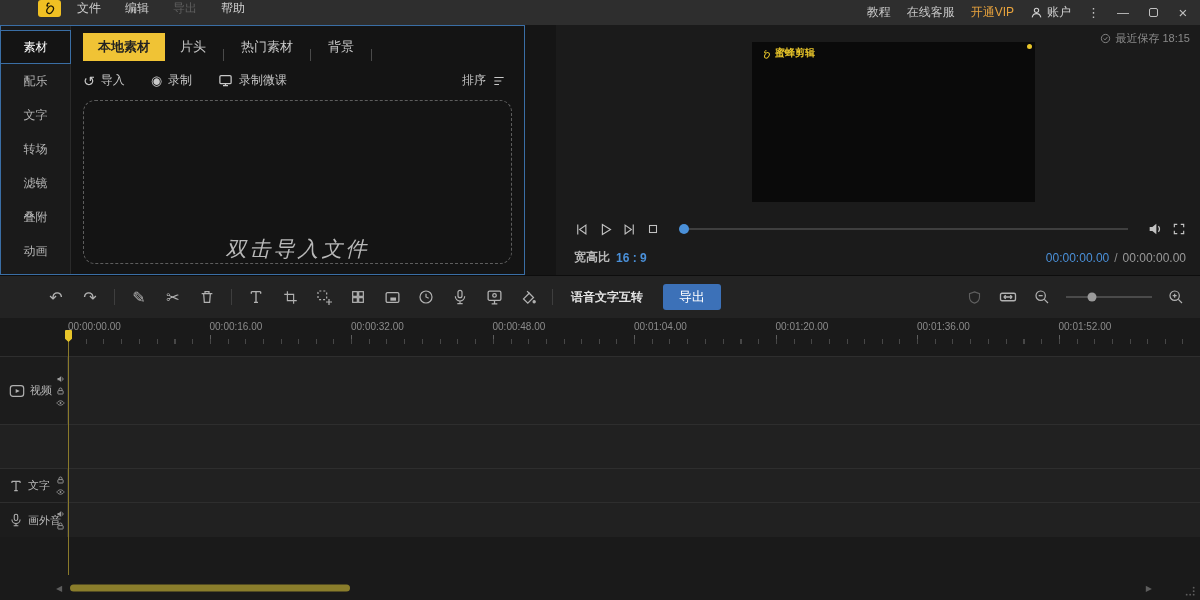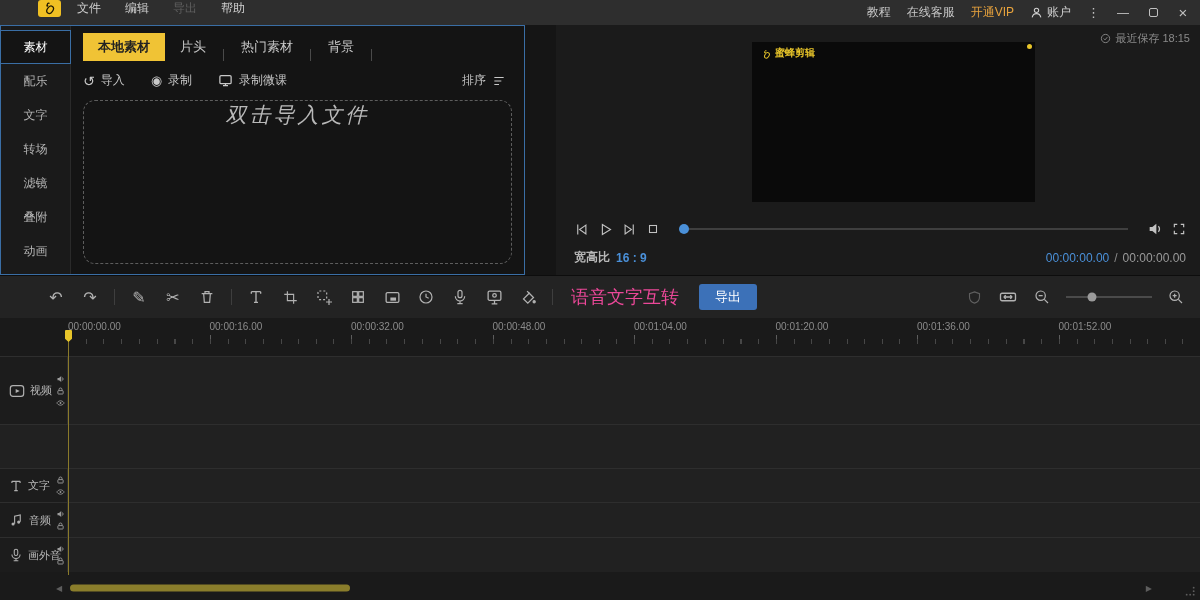--- a/index.html
+++ b/index.html
@@ -32,21 +32,21 @@
   .tabs-row { display:flex; align-items:flex-end; height:27px; }
   .tab { padding:5px 15px; font-size:13px; color:#c8c8c8; }
   .tab.active { background:#f0c335; color:#222; font-weight:bold; }
   .tab-sep { width:1px; height:12px; background:#4a4a4a; margin:0 2px; }
   .actions-row { display:flex; align-items:center; margin-top:11px; font-size:12px; color:#c8c8c8; }
   .action { display:flex; align-items:center; gap:6px; margin-right:26px; }
   .sort { margin-left:auto; margin-right:6px; display:flex; align-items:center; gap:6px; }
   .filters-row { display:flex; gap:20px; margin-top:12px; font-size:12px; color:#a8a8a8; }
   .filter { padding-bottom:2px; }
   .filter.active { color:#4a90d9; border-bottom:1px solid #4a90d9; }
-  .dropzone { margin-top:11px; flex:1; border:1px dashed #5d5d5d; border-radius:12px; display:flex; align-items:flex-start; justify-content:center; }
+  .dropzone { margin-top:11px; flex:1; border:1px dashed #5d5d5d; border-radius:12px; display:flex; align-items:flex-end; justify-content:center; }
   .dz-text { font-size:21px; font-style:italic; color:#b8b8b8; letter-spacing:3px; }
 
   
   .preview-panel { flex:1; background:#1b1b1b; position:relative; }
   .saved-status { position:absolute; top:6px; right:10px; font-size:11px; color:#8a8a8a; display:flex; align-items:center; gap:4px; }
   .video-box { position:absolute; left:196px; top:17px; width:283px; height:160px; background:#0a0a0a; }
   .watermark { position:absolute; top:4px; left:9px; display:flex; align-items:flex-end; gap:3px; color:#e8c52a; font-size:10px; font-weight:bold; }
   .corner-dot { position:absolute; top:2px; right:3px; width:5px; height:5px; border-radius:50%; background:#e8c52a; }
   .controls-row { position:absolute; top:196px; left:18px; right:14px; display:flex; align-items:center; gap:9px; color:#c2c2c2; }
   .pbtn { display:flex; align-items:center; justify-content:center; }
@@ -57,21 +57,21 @@
   .aspect-value { color:#4a90d9; font-weight:bold; margin-left:6px; }
   .timecodes { margin-left:auto; }
   .tc-cur { color:#4a90d9; }
   .tc-sep { color:#8a8a8a; margin:0 5px; }
   .tc-total { color:#9a9a9a; }
 
   
   .toolbar-strip { height:43px; flex:0 0 43px; background:#232323; border-top:1px solid #0d0d0d; display:flex; align-items:center; padding:0 14px 0 46px; gap:14px; color:#b2b2b2; }
   .tool { width:20px; display:flex; justify-content:center; align-items:center; font-size:16px; color:#b2b2b2; }
   .tdiv { width:1px; height:16px; background:#3e3e3e; }
-  .stt-btn { color:#ec4899; font-size:18px; font-weight:normal; margin-left:4px; white-space:nowrap; }
+  .stt-btn { color:#e5e5e5; font-size:12px; font-weight:bold; margin-left:4px; white-space:nowrap; }
   .export-btn { background:#3c71b8; color:#fff; font-size:13px; padding:4px 16px; border-radius:3px; margin-left:6px; white-space:nowrap; }
   .right-tools { margin-left:auto; display:flex; align-items:center; gap:14px; }
   .zoom-slider { width:86px; height:2px; background:#4a4a4a; position:relative; }
   .zknob { position:absolute; left:30%; top:50%; transform:translate(-50%,-50%); width:9px; height:9px; border-radius:50%; background:#9a9a9a; }
   .dim { color:#5f5f5f; }
 
   
   .timeline { flex:1; background:#1a1a1a; position:relative; display:flex; flex-direction:column; }
   .ruler { height:27px; flex:0 0 27px; position:relative; margin-left:68px; display:flex; }
   .rseg { flex:1; position:relative; }
@@ -535,37 +535,20 @@
             </svg>
           <svg class="ic" width="9" height="9">
               <use href="#i-eye"></use>
             </svg>
         </span>
       </div>
       <div class="lane"></div>
     </div>
     <div class="track-row" style="height:35px">
       <div class="track-label">
-        <svg class="ic track-icon" width="15" height="15">
-            <use href="#i-note"></use>
-          </svg>
-        <span>音频</span>
-        <span class="minis">
-          <svg class="ic" width="9" height="9">
-              <use href="#i-speaker-s"></use>
-            </svg>
-          <svg class="ic" width="9" height="9">
-              <use href="#i-lock"></use>
-            </svg>
-        </span>
-      </div>
-      <div class="lane"></div>
-    </div>
-    <div class="track-row" style="height:35px">
-      <div class="track-label">
         <svg class="ic track-icon" width="14" height="14">
             <use href="#i-mic"></use>
           </svg>
         <span>画外音</span>
         <span class="minis">
           <svg class="ic" width="9" height="9">
               <use href="#i-speaker-s"></use>
             </svg>
           <svg class="ic" width="9" height="9">
               <use href="#i-lock"></use>

